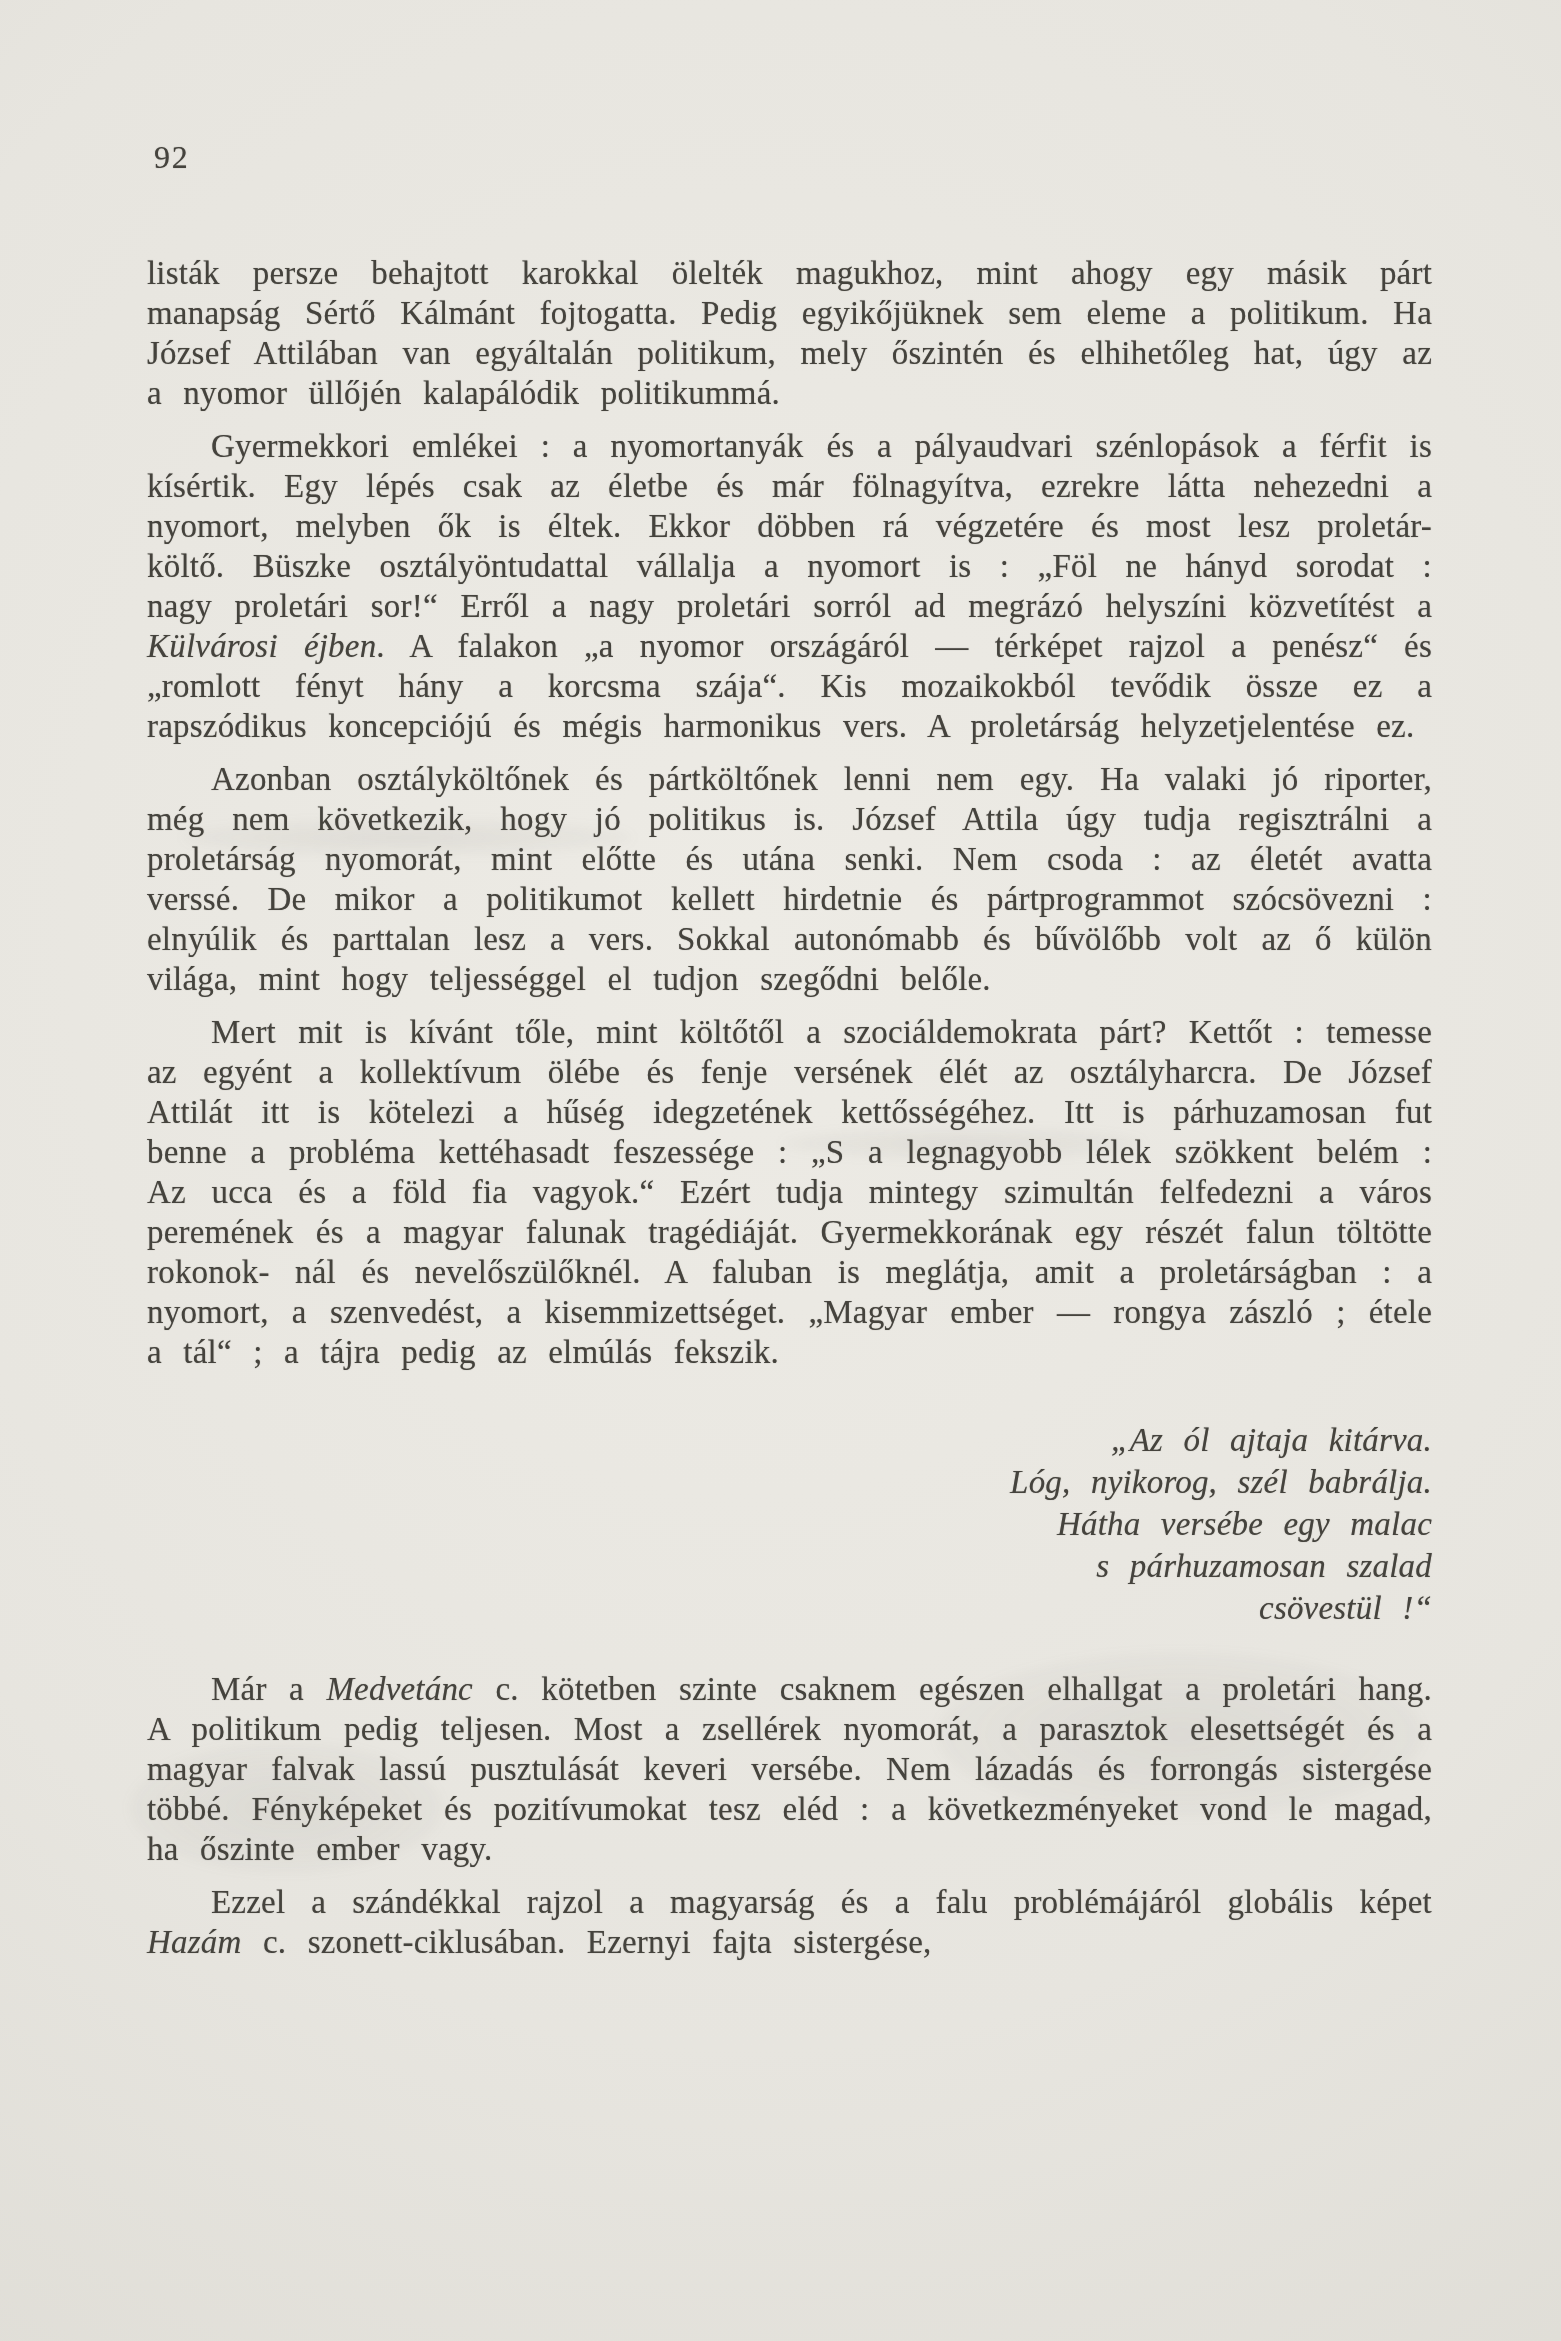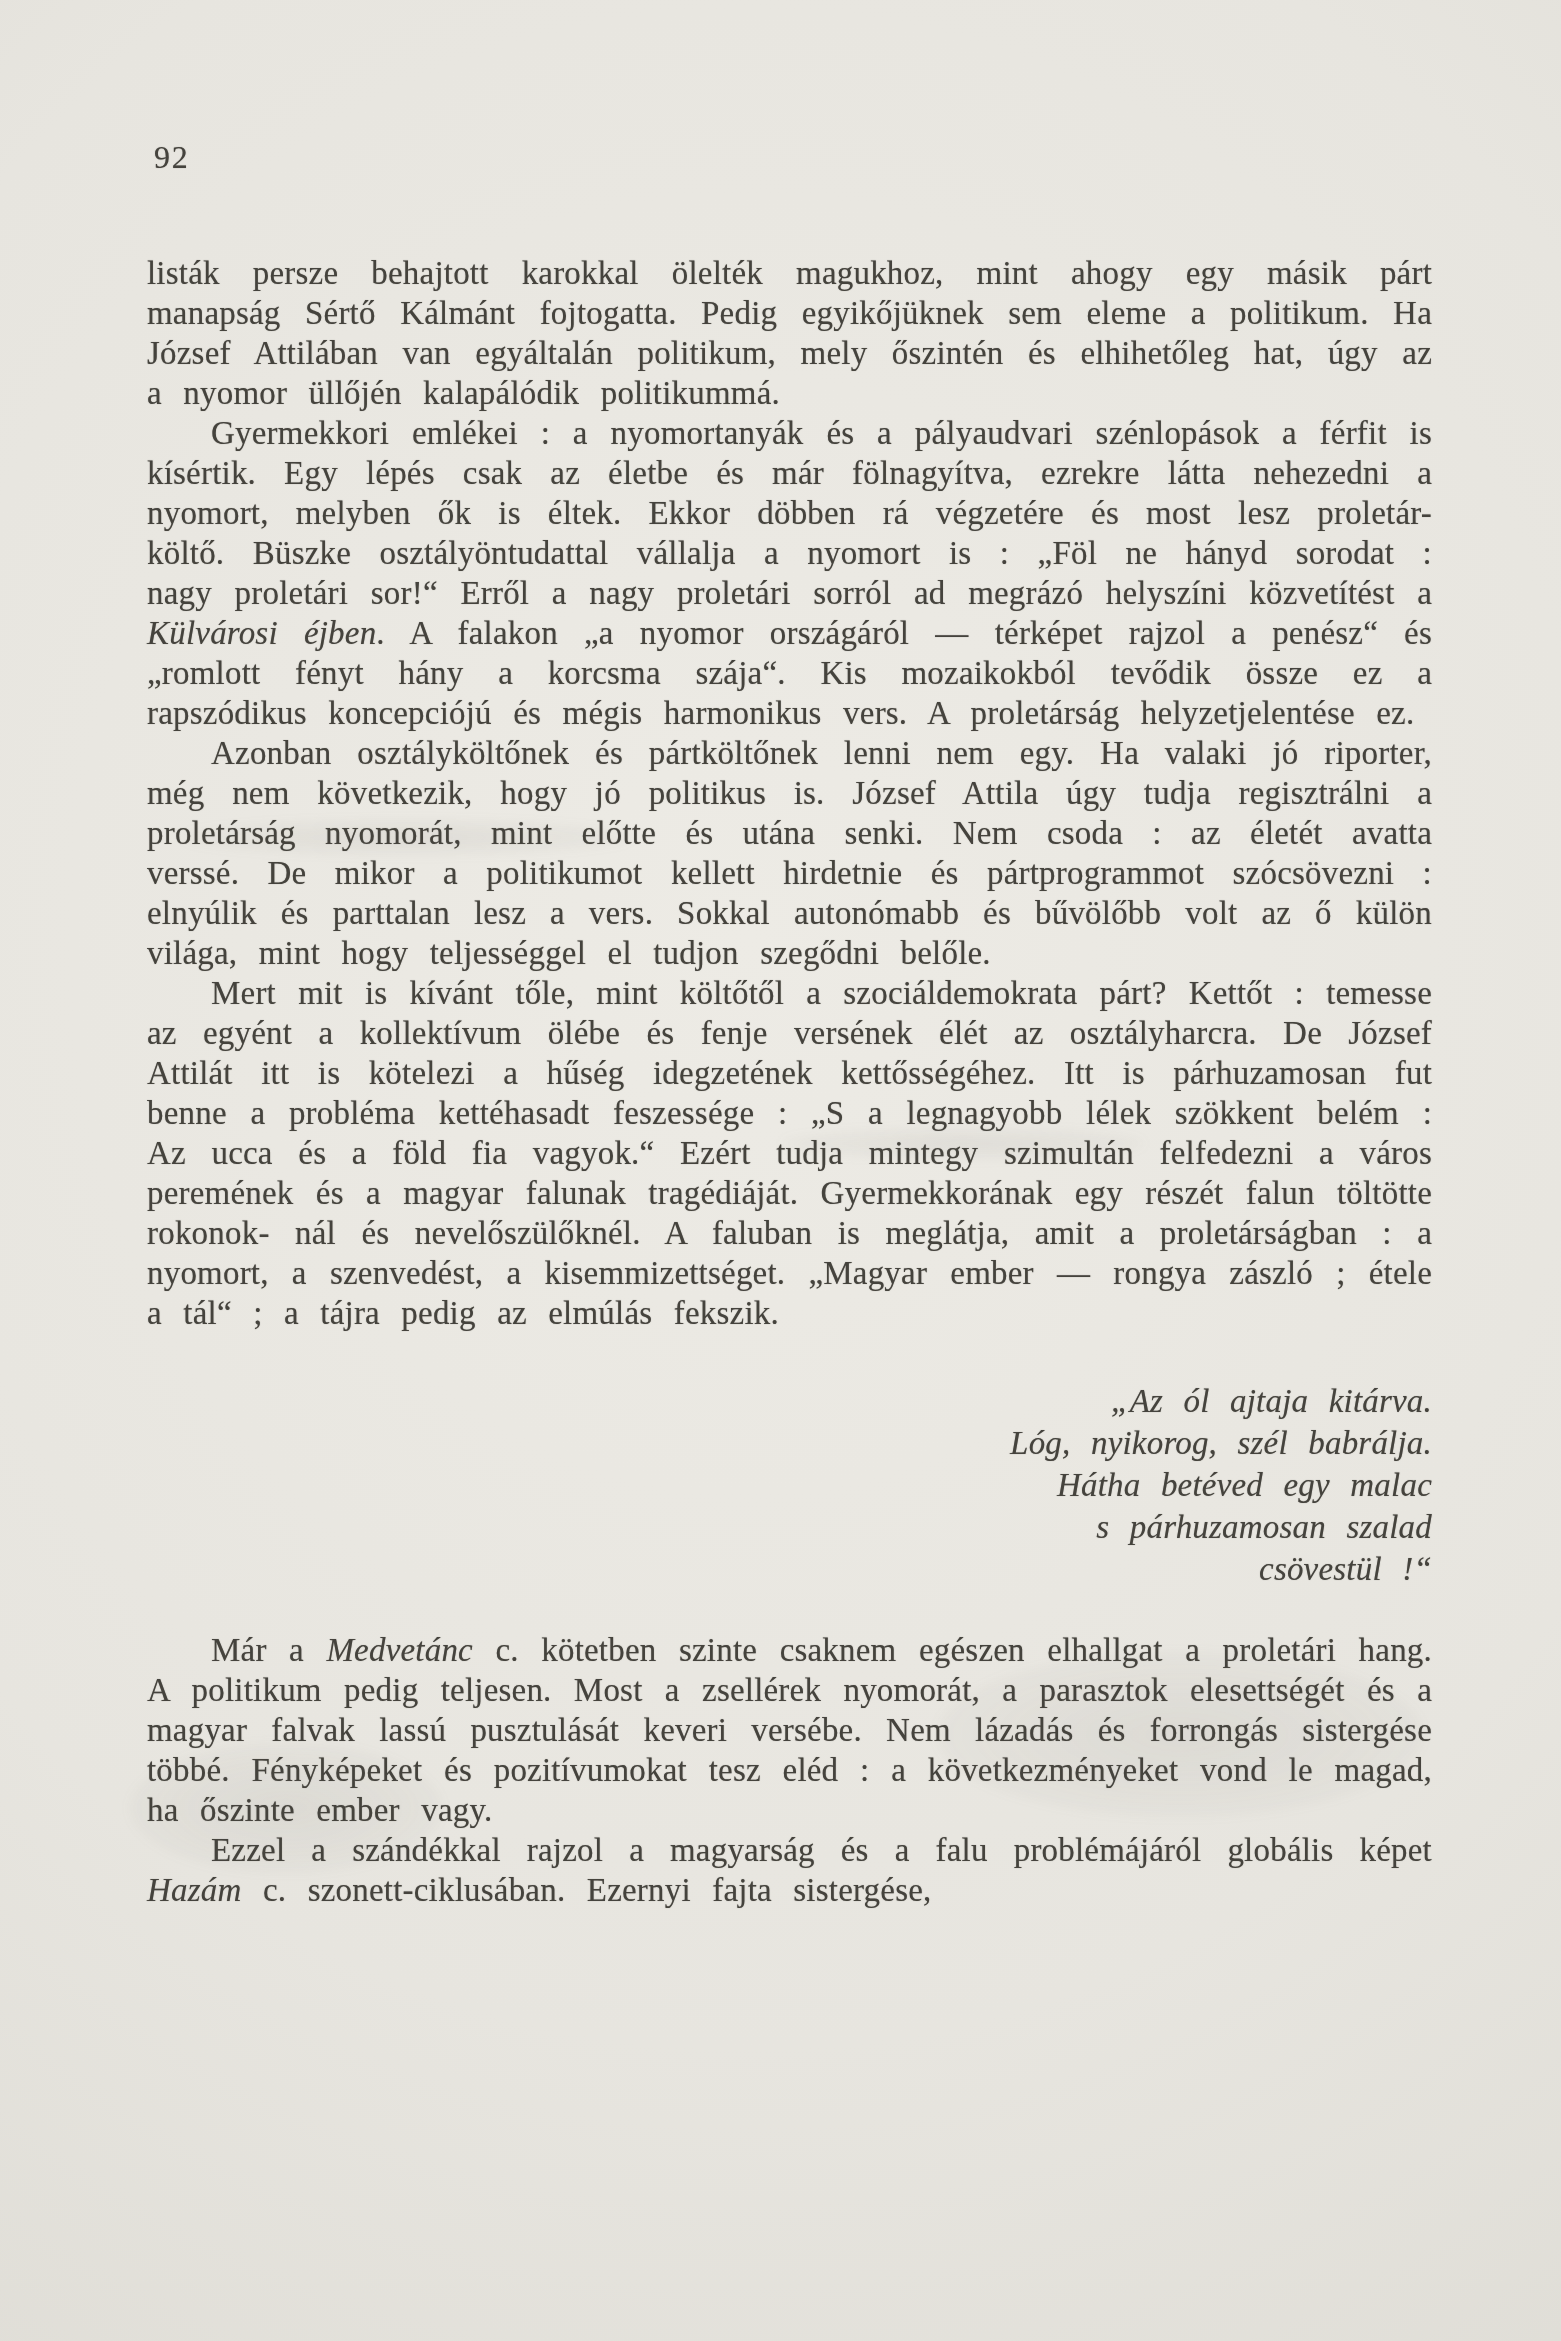--- a/index.html
+++ b/index.html
@@ -27,21 +27,21 @@
   }
   
   .text-block{
     position:absolute;left:147px;top:253px;width:1285px;
     font-size:33px;line-height:40px;
     text-align:justify;
     word-spacing:13px;letter-spacing:0.2px;
     text-shadow:0 0 1px rgba(69,67,61,.5);
   }
   p.para{margin:0;padding:0;}
-  p.indent{text-indent:64px;}
+  p.indent{text-indent:64px;margin-top:13px;}
   .work-title{font-style:italic;}
   
   .poem{
     margin:47px 0 40px 257px;
     font-style:italic;
     text-align:right;
     word-spacing:12px;
     line-height:42px;
   }
   .poem-line{white-space:nowrap;}
@@ -78,21 +78,21 @@
 
     <p class="para indent"><span>Gyermekkori emlékei : a nyomortanyák és a pályaudvari szénlopások a férfit is kísértik. Egy lépés csak az életbe és már fölnagyítva, ezrekre látta nehezedni a nyomort, melyben ők is éltek. Ekkor döbben rá végzetére és most lesz proletár-költő. Büszke osztályöntudattal vállalja a nyomort is : „Föl ne hányd sorodat : nagy proletári sor!“ Erről a nagy proletári sorról ad megrázó helyszíni közvetítést a </span><i class="work-title">Külvárosi éjben</i><span>. A falakon „a nyomor országáról — térképet rajzol a penész“ és „romlott fényt hány a korcsma szája“. Kis mozaikokból tevődik össze ez a rapszódikus koncepciójú és mégis harmonikus vers. A proletárság helyzetjelentése ez.</span></p>
 
     <p class="para indent">Azonban osztályköltőnek és pártköltőnek lenni nem egy. Ha valaki jó riporter, még nem következik, hogy jó politikus is. József Attila úgy tudja regisztrálni a proletárság nyomorát, mint előtte és utána senki. Nem csoda : az életét avatta verssé. De mikor a politikumot kellett hirdetnie és pártprogrammot szócsövezni : elnyúlik és parttalan lesz a vers. Sokkal autonómabb és bűvölőbb volt az ő külön világa, mint hogy teljességgel el tudjon szegődni belőle.</p>
 
     <p class="para indent">Mert mit is kívánt tőle, mint költőtől a szociáldemokrata párt? Kettőt : temesse az egyént a kollektívum ölébe és fenje versének élét az osztályharcra. De József Attilát itt is kötelezi a hűség idegzetének kettősségéhez. Itt is párhuzamosan fut benne a probléma kettéhasadt feszessége : „S a legnagyobb lélek szökkent belém : Az ucca és a föld fia vagyok.“ Ezért tudja mintegy szimultán felfedezni a város peremének és a magyar falunak tragédiáját. Gyermekkorának egy részét falun töltötte rokonok- nál és nevelőszülőknél. A faluban is meglátja, amit a proletárságban : a nyomort, a szenvedést, a kisemmizettséget. „Magyar ember — rongya zászló ; étele a tál“ ; a tájra pedig az elmúlás fekszik.</p>
 
     <div class="poem">
       <div class="poem-line">„Az ól ajtaja kitárva.</div>
       <div class="poem-line">Lóg, nyikorog, szél babrálja.</div>
-      <div class="poem-line">Hátha betéved egy malac</div>
+      <div class="poem-line">Hátha versébe egy malac</div>
       <div class="poem-line">s párhuzamosan szalad</div>
       <div class="poem-line indent-more">csövestül !“</div>
     </div>
 
     <p class="para indent"><span>Már a </span><i class="work-title">Medvetánc</i><span> c. kötetben szinte csaknem egészen elhallgat a proletári hang. A politikum pedig teljesen. Most a zsellérek nyomorát, a parasztok elesettségét és a magyar falvak lassú pusztulását keveri versébe. Nem lázadás és forrongás sistergése többé. Fényképeket és pozitívumokat tesz eléd : a következményeket vond le magad, ha őszinte ember vagy.</span></p>
 
     <p class="para indent"><span>Ezzel a szándékkal rajzol a magyarság és a falu problémájáról globális képet </span><i class="work-title">Hazám</i><span> c. szonett-ciklusában. Ezernyi fajta sistergése,</span></p>
 
   </main>
 </div>

